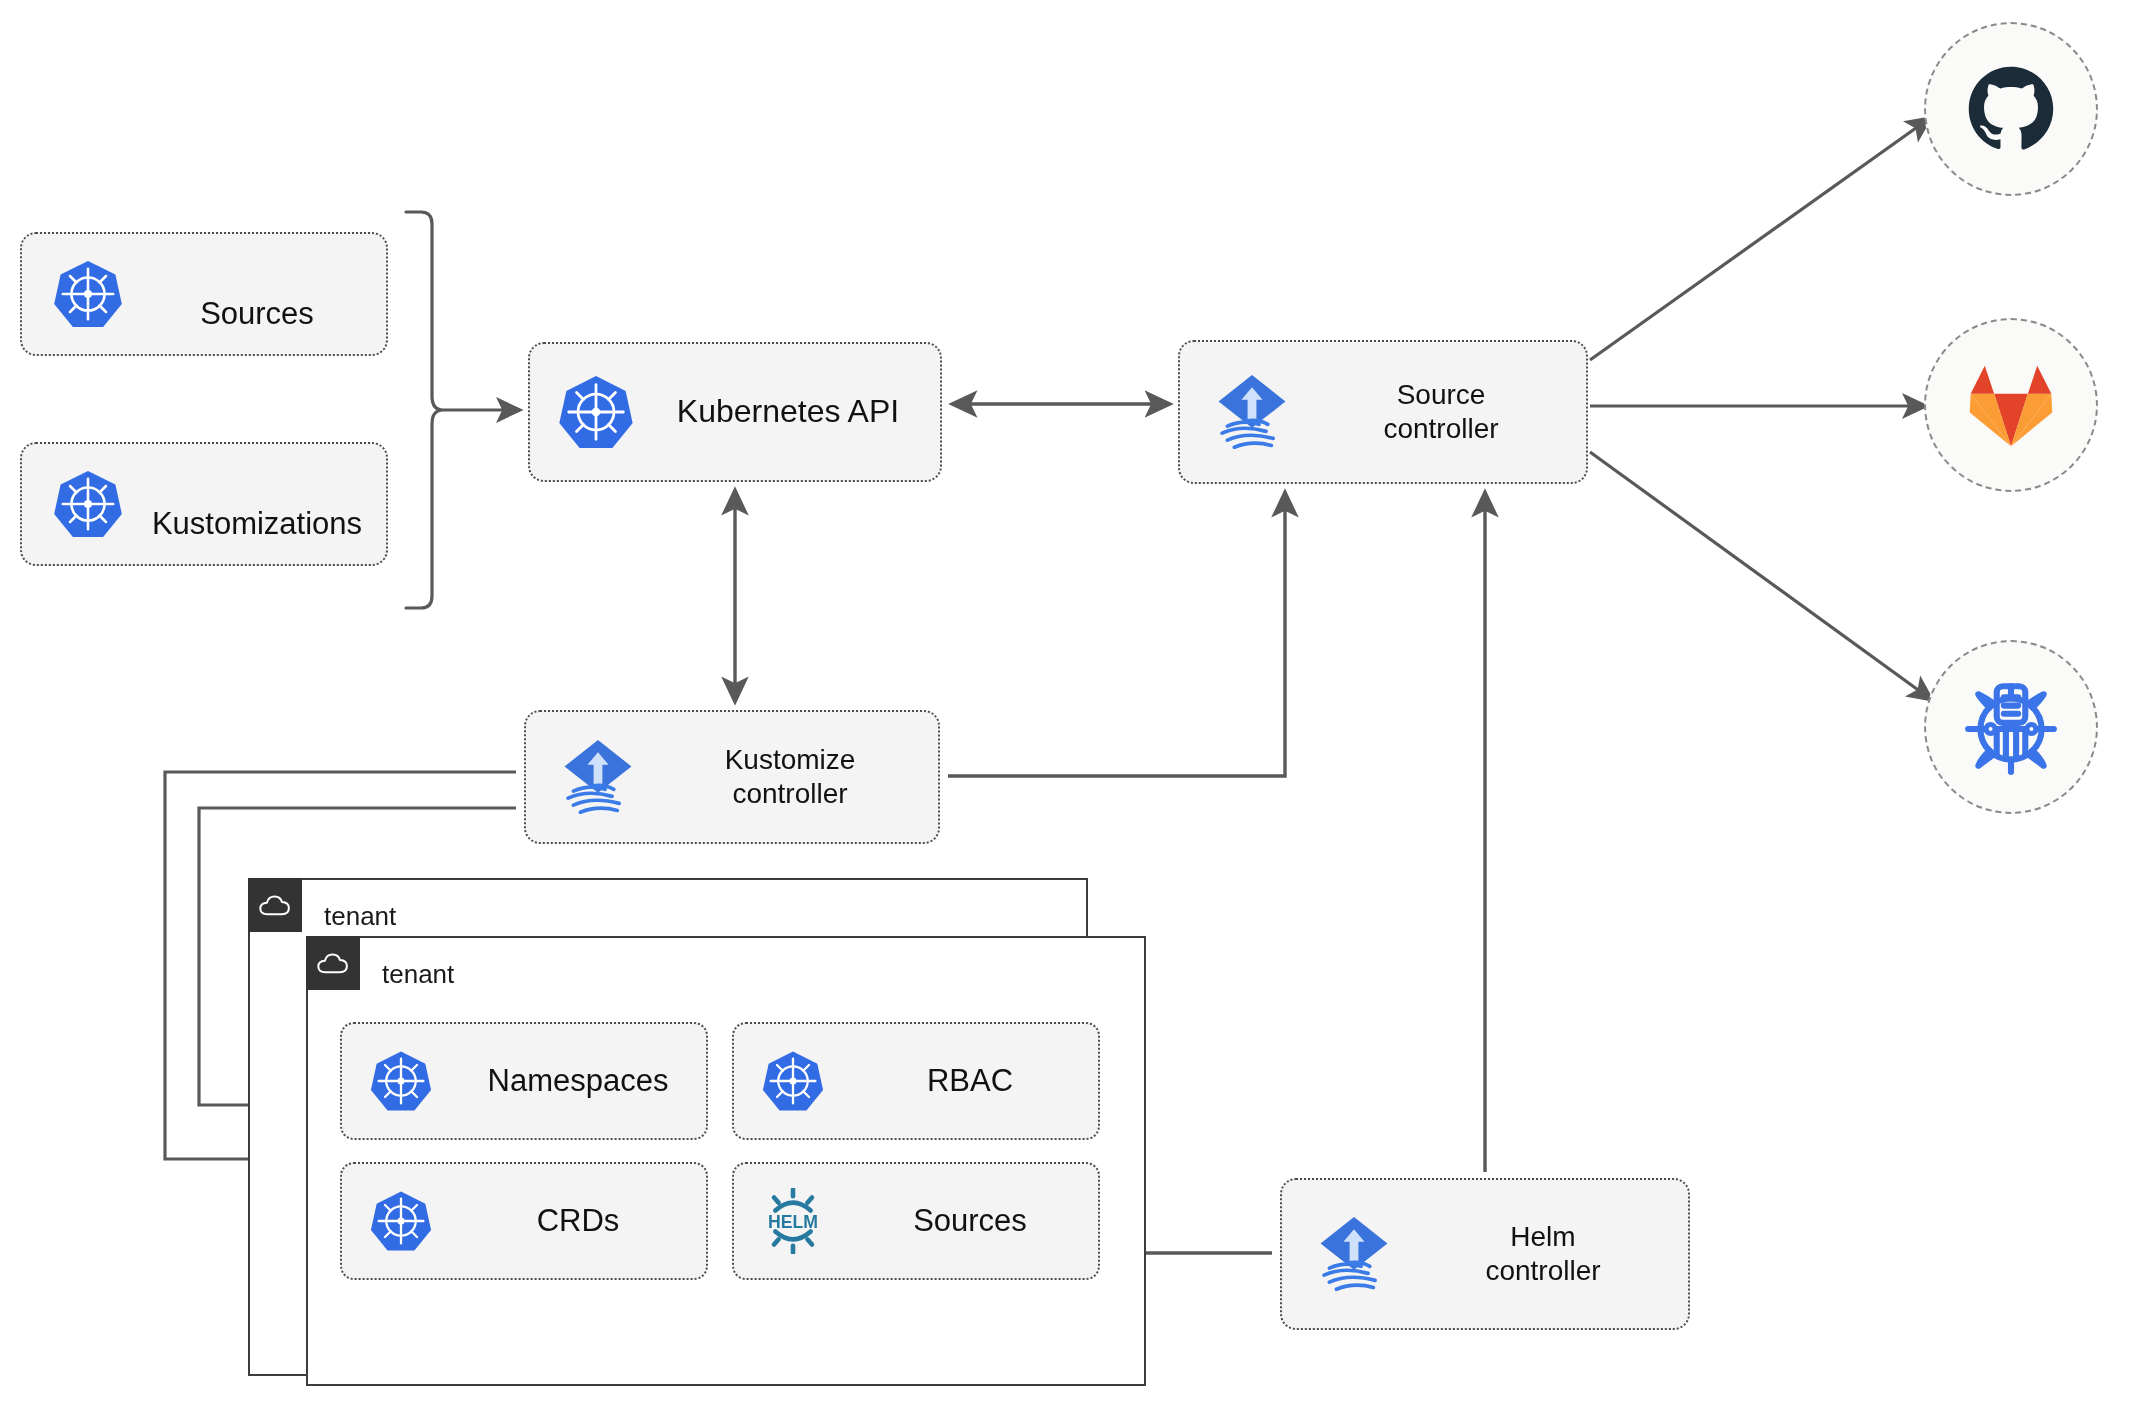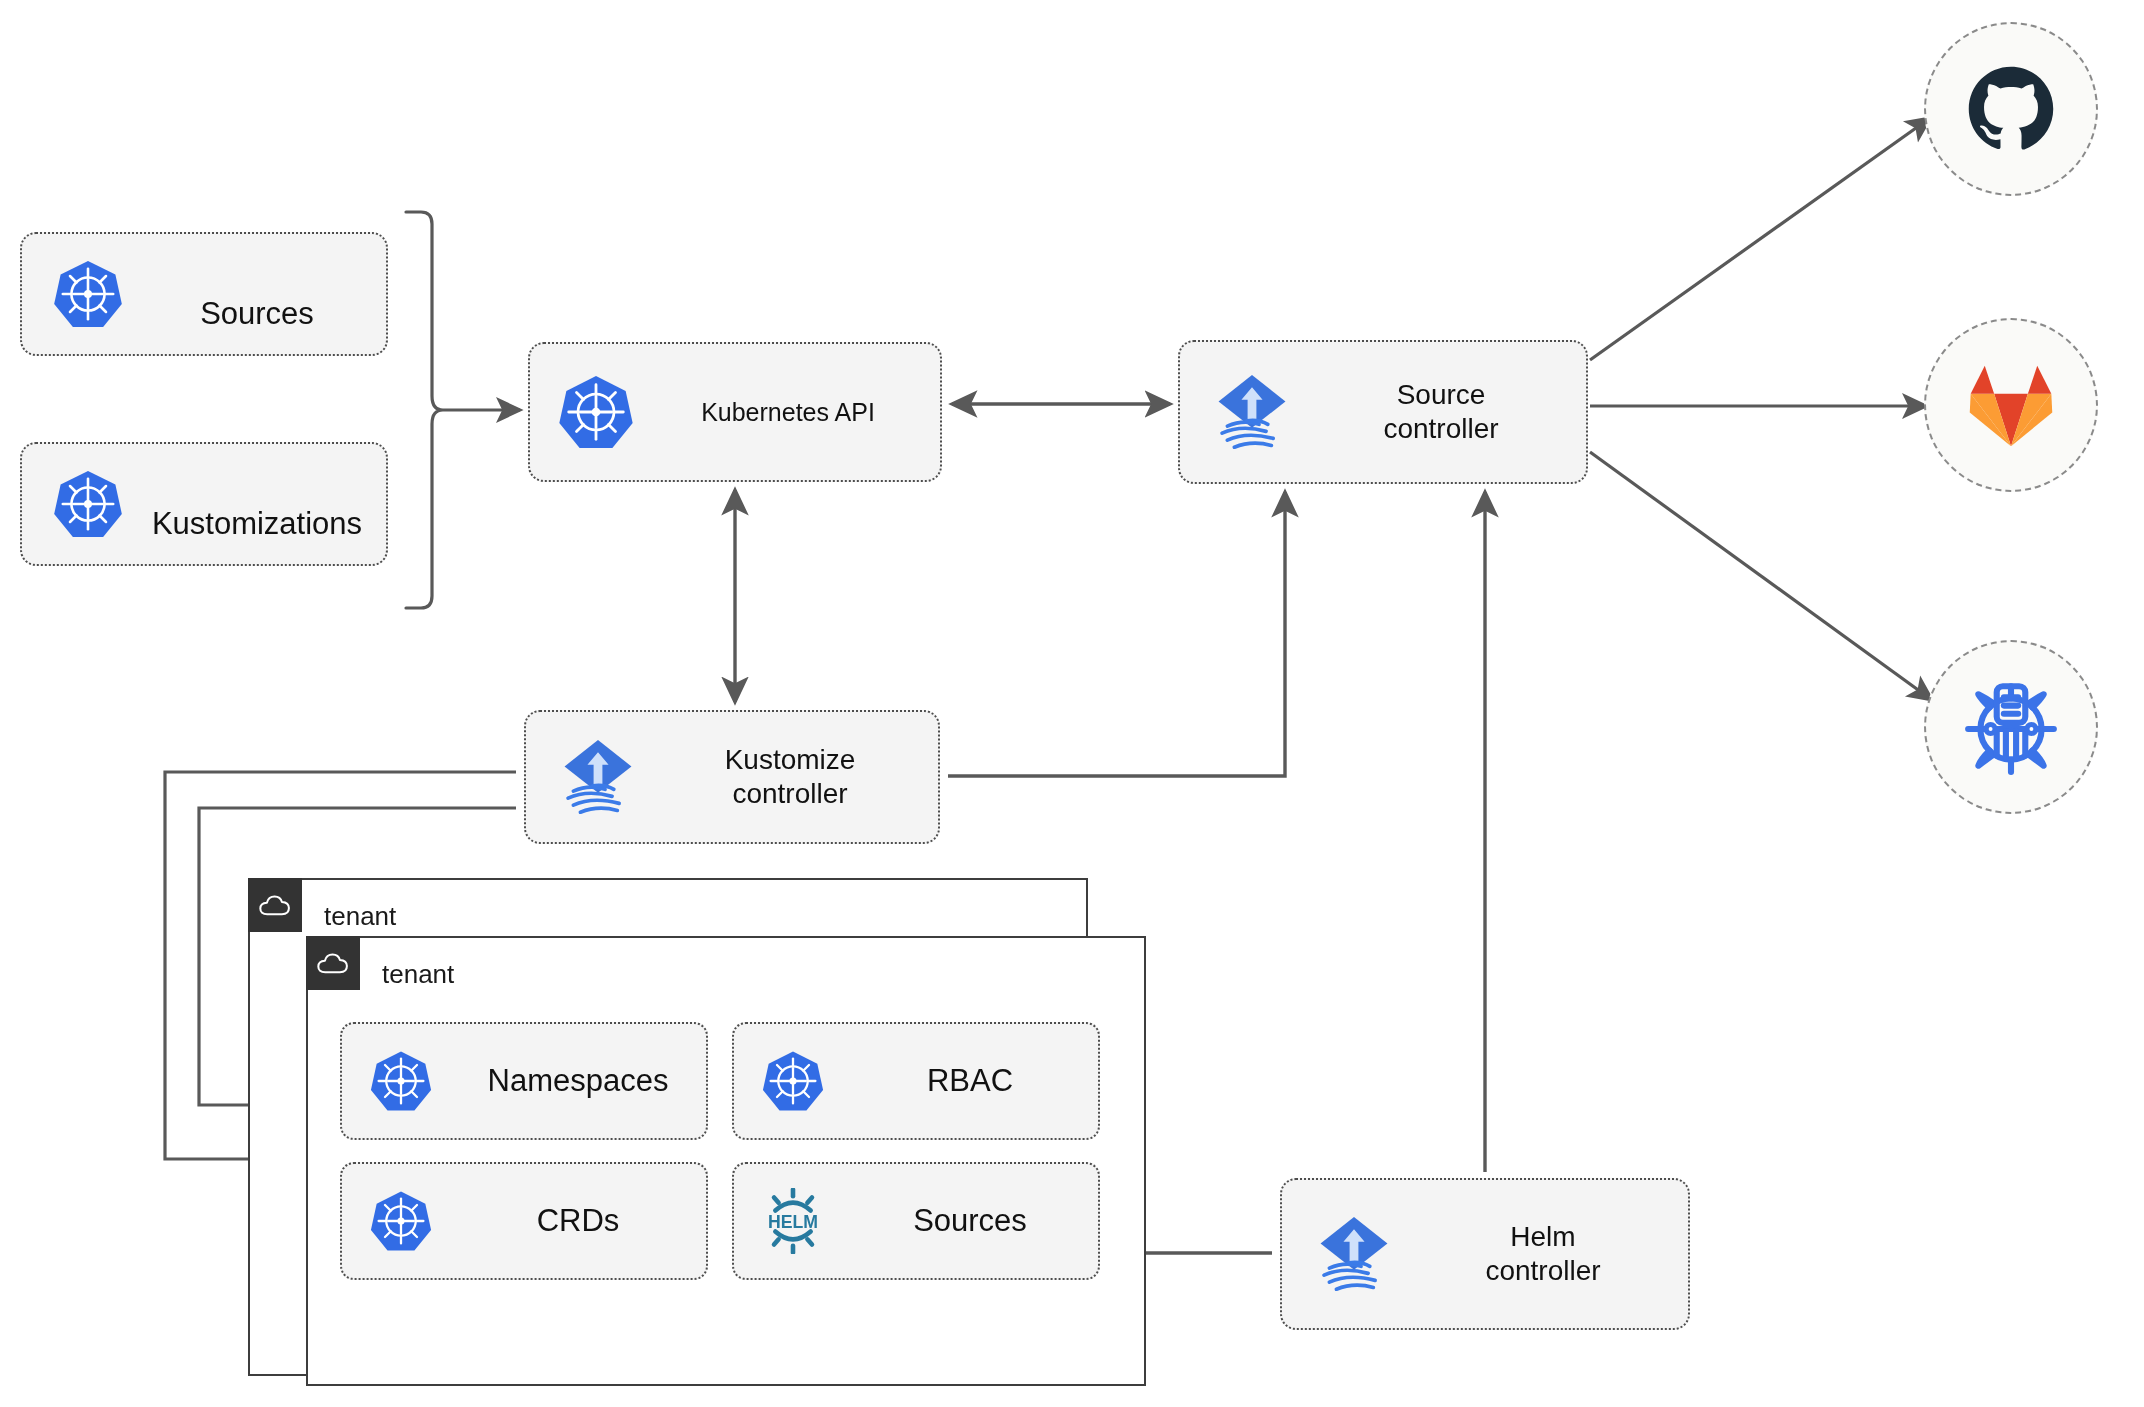--- a/index.html
+++ b/index.html
@@ -53,21 +53,21 @@
 
   
   .n-src       { left: 20px;   top: 232px;  width: 368px;  height: 124px; }
   .n-kus       { left: 20px;   top: 442px;  width: 368px;  height: 124px; }
   .n-k8sapi    { left: 528px;  top: 342px;  width: 414px;  height: 140px; }
   .n-srcctl    { left: 1178px; top: 340px;  width: 410px;  height: 144px; }
   .n-kusctl    { left: 524px;  top: 710px;  width: 416px;  height: 134px; }
   .n-helmctl   { left: 1280px; top: 1178px; width: 410px;  height: 152px; }
 
   .n-src  .lbl, .n-kus .lbl { font-size: 31px; margin-top: 40px; }
-  .n-k8sapi .lbl { font-size: 25px; }
+  .n-k8sapi .lbl { font-size: 32px; }
   .n-srcctl .lbl, .n-kusctl .lbl, .n-helmctl .lbl { font-size: 28px; }
 
   .n-src  .ico, .n-kus .ico { width: 96px; margin-left: 18px; }
   .n-k8sapi .ico { width: 96px; margin-left: 18px; }
   .n-srcctl .ico, .n-kusctl .ico, .n-helmctl .ico { width: 104px; margin-left: 20px; }
 
   
   .tenant-panel {
     position: absolute;
     box-sizing: border-box;

